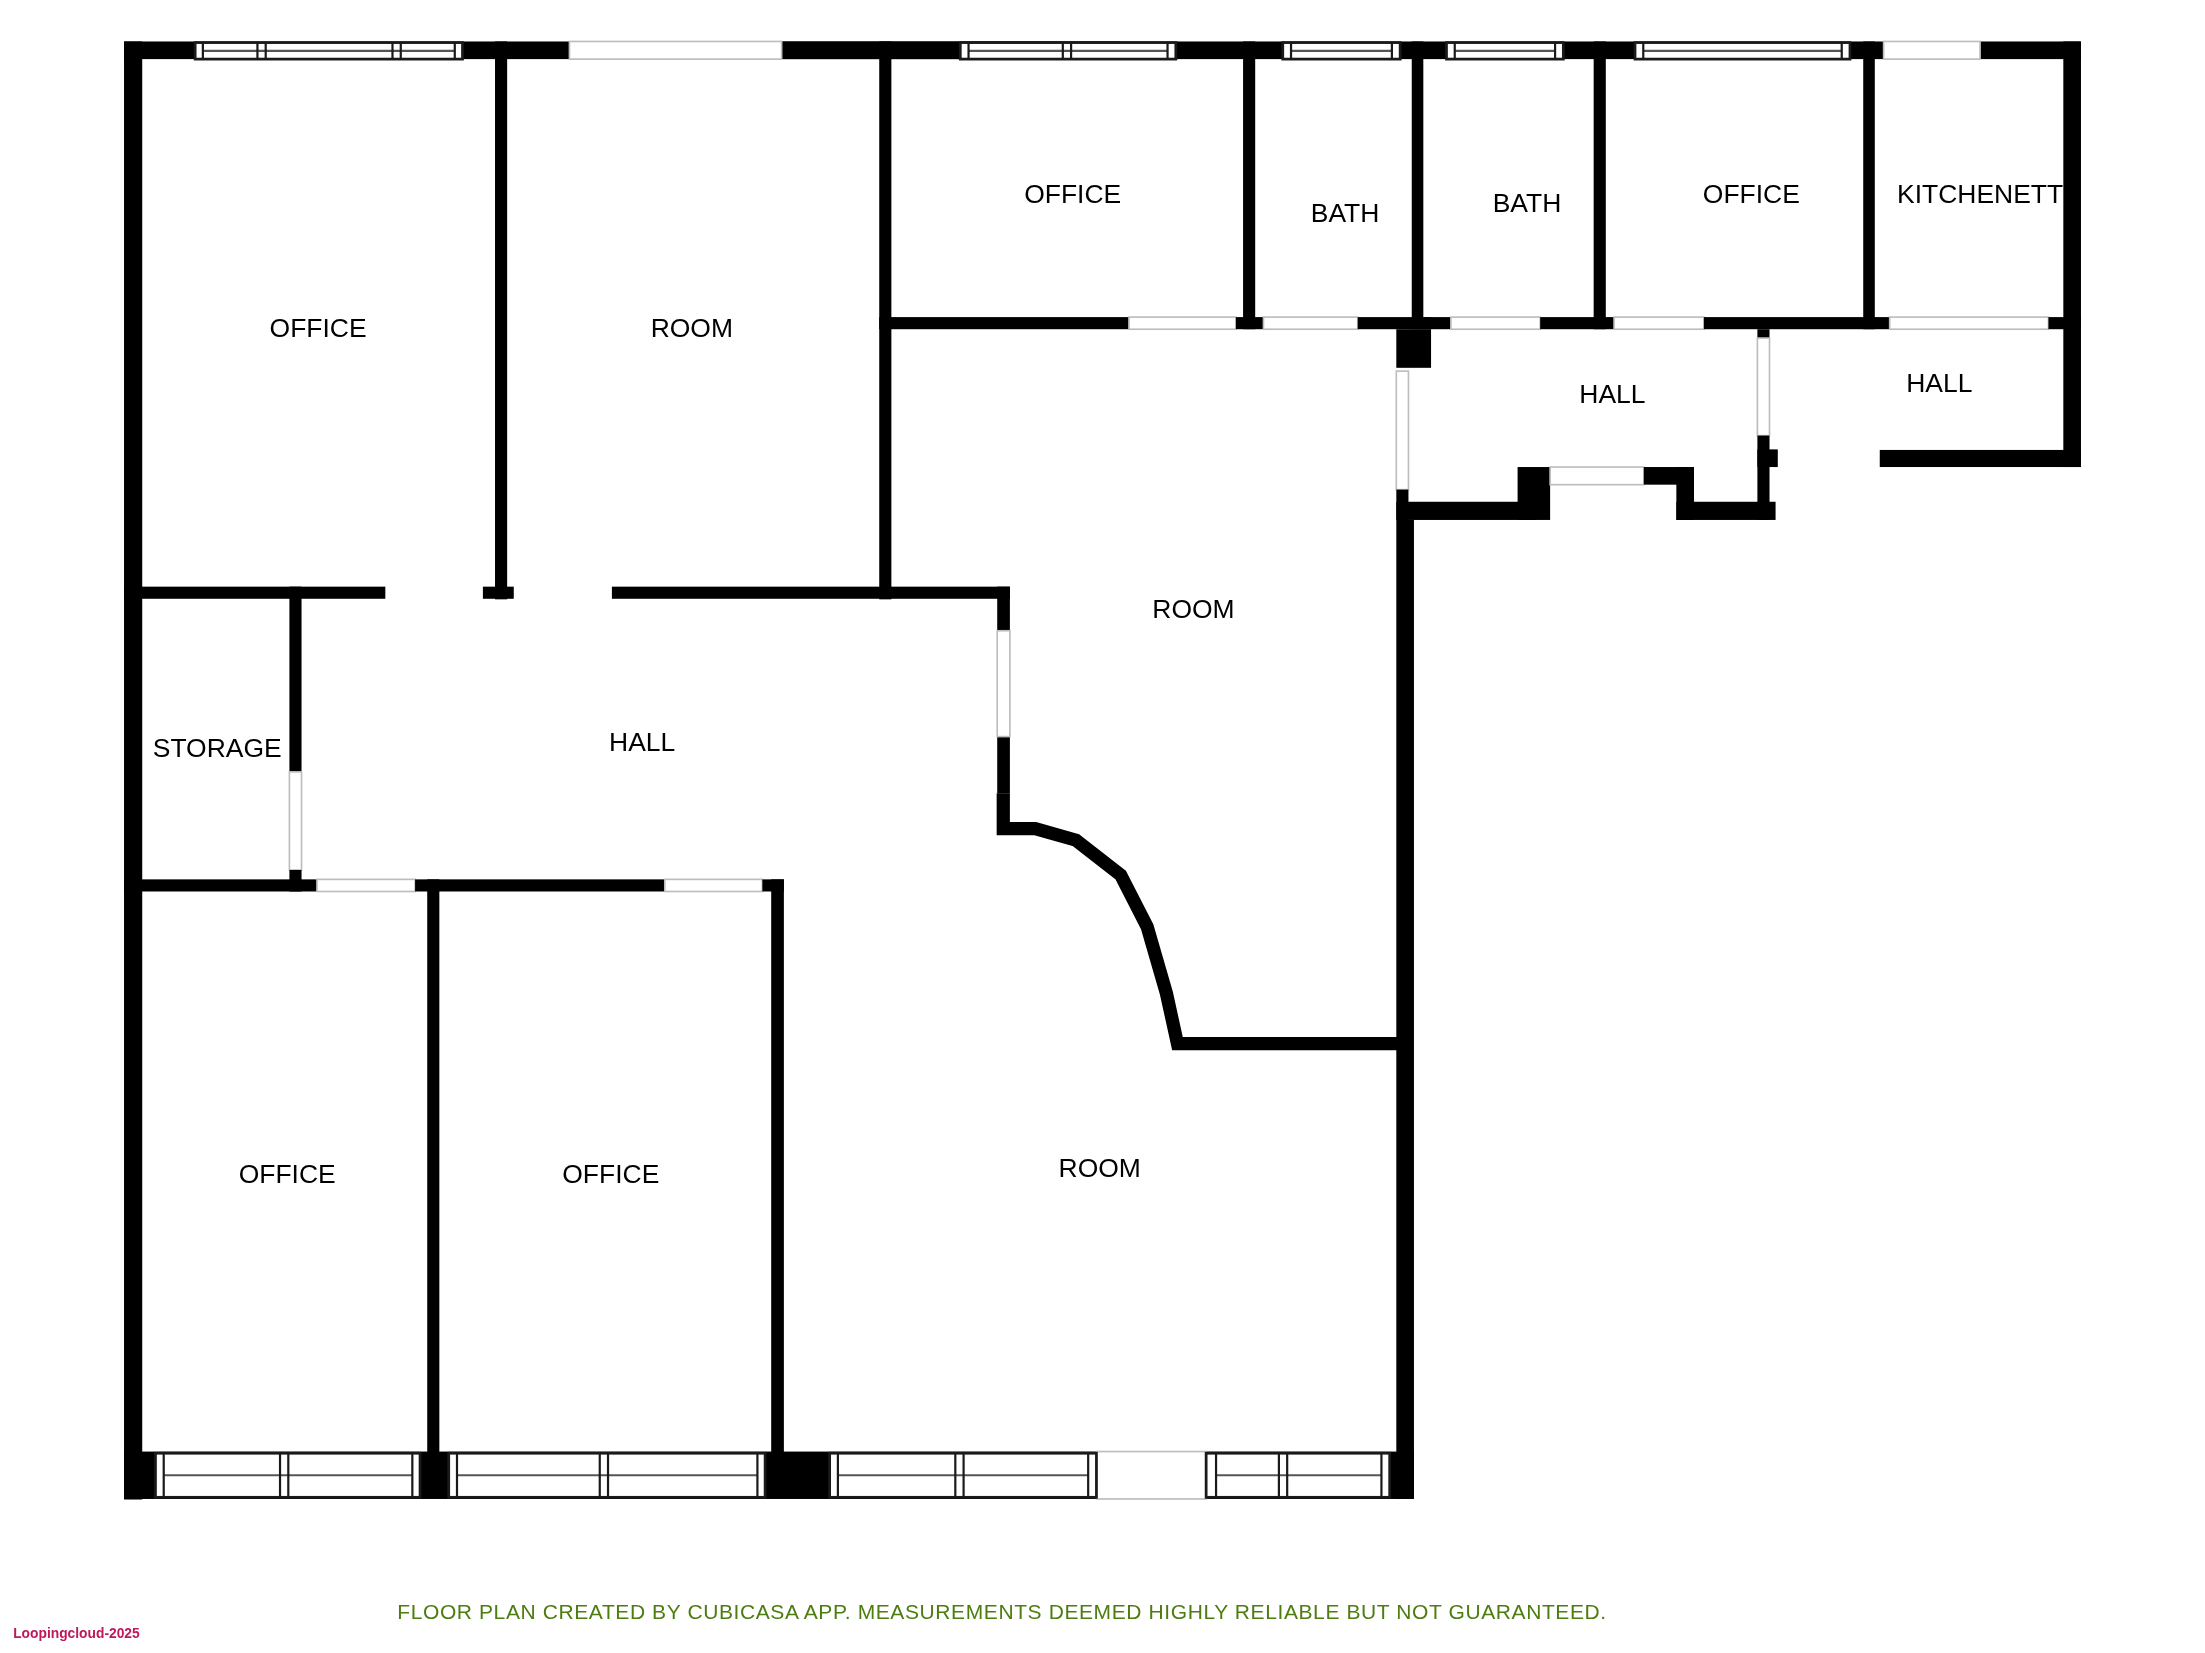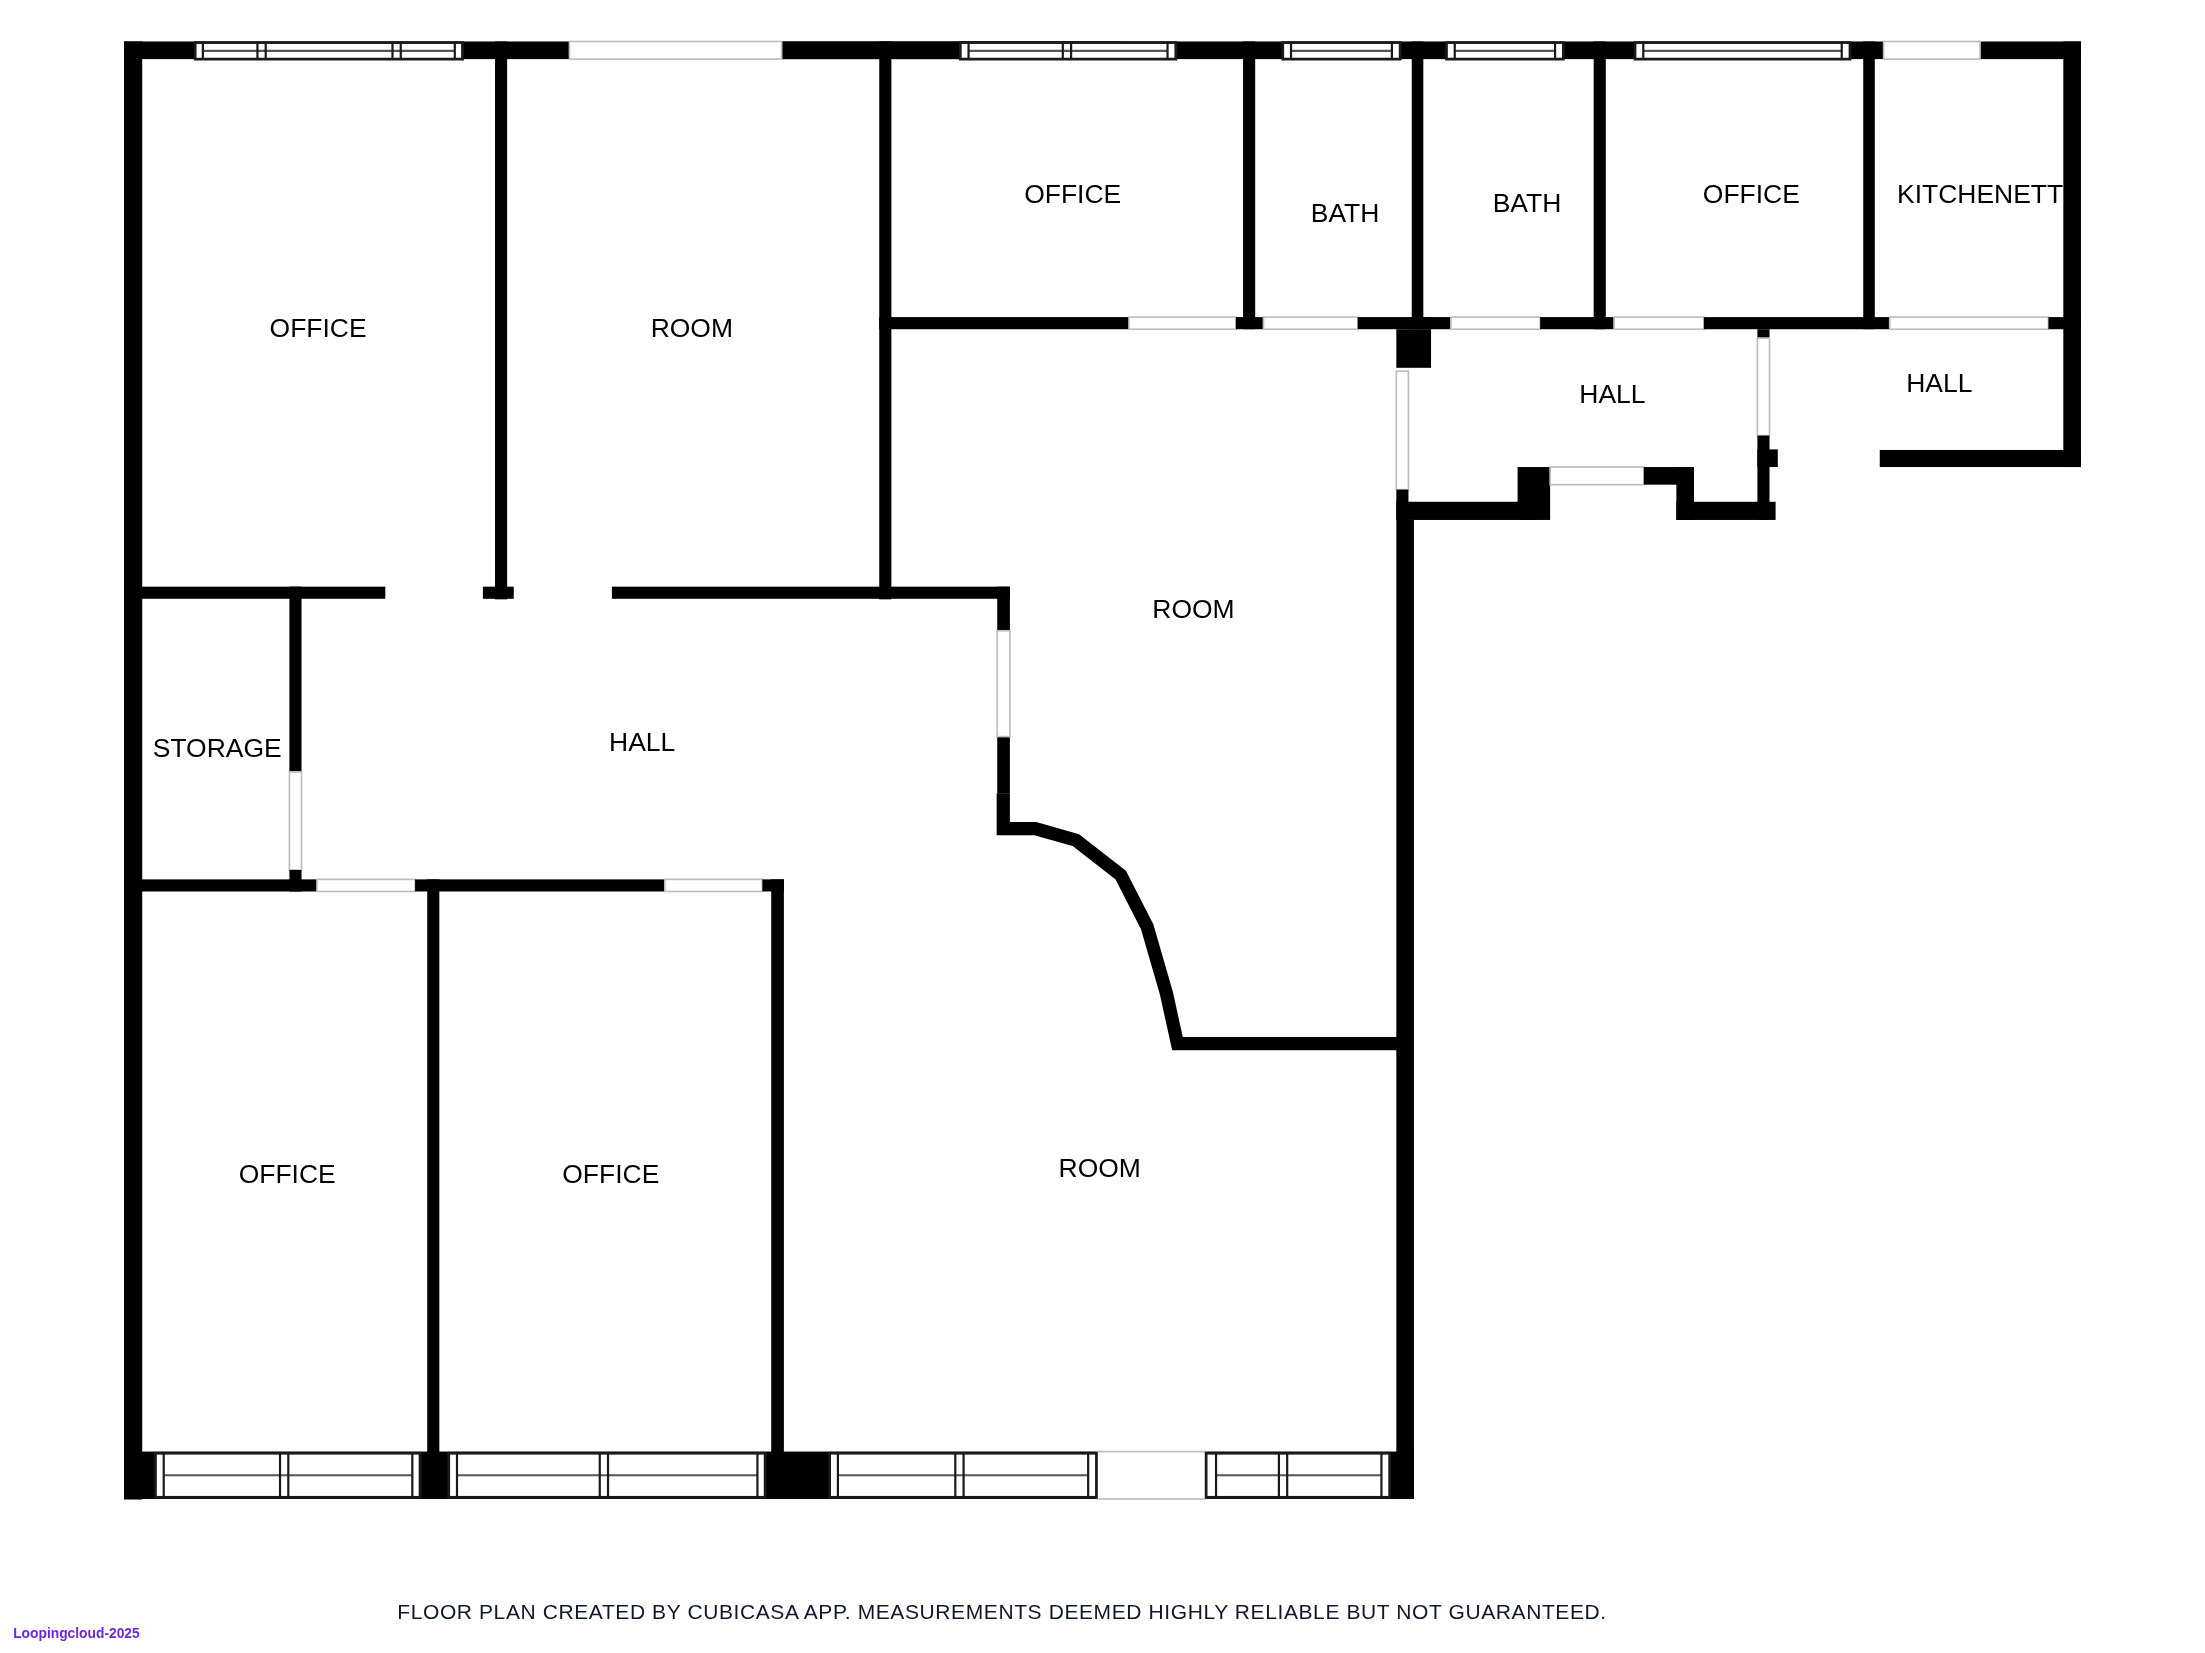--- a/index.html
+++ b/index.html
@@ -14,26 +14,26 @@
     font-family: "Liberation Sans", sans-serif;
     font-size: 48px;
     fill: #000000;
     text-anchor: middle;
     dominant-baseline: middle;
   }
   .footer-note {
     position: absolute; left: 0; width: 2004px; top: 1600px;
     text-align: center;
     font-family: "Liberation Sans", sans-serif;
-    font-size: 21px; color: #0f172a; letter-spacing: 0.6px;
+    font-size: 21px; color: #4d7c0f; letter-spacing: 0.6px;
   }
   .watermark {
     position: absolute; left: 13.2px; top: 1626px;
     font-family: "Liberation Sans", sans-serif;
-    font-weight: bold; font-size: 13.8px; color: #6d28d9;
+    font-weight: bold; font-size: 13.8px; color: #be185d;
   }
 </style>
 </head>
 <body>
 
 <svg id="plan" viewBox="0 0 4000 3000" xmlns="http://www.w3.org/2000/svg">
 
   <g>
 
     <rect class="wall" x="225" y="75" width="33" height="2645"></rect>

